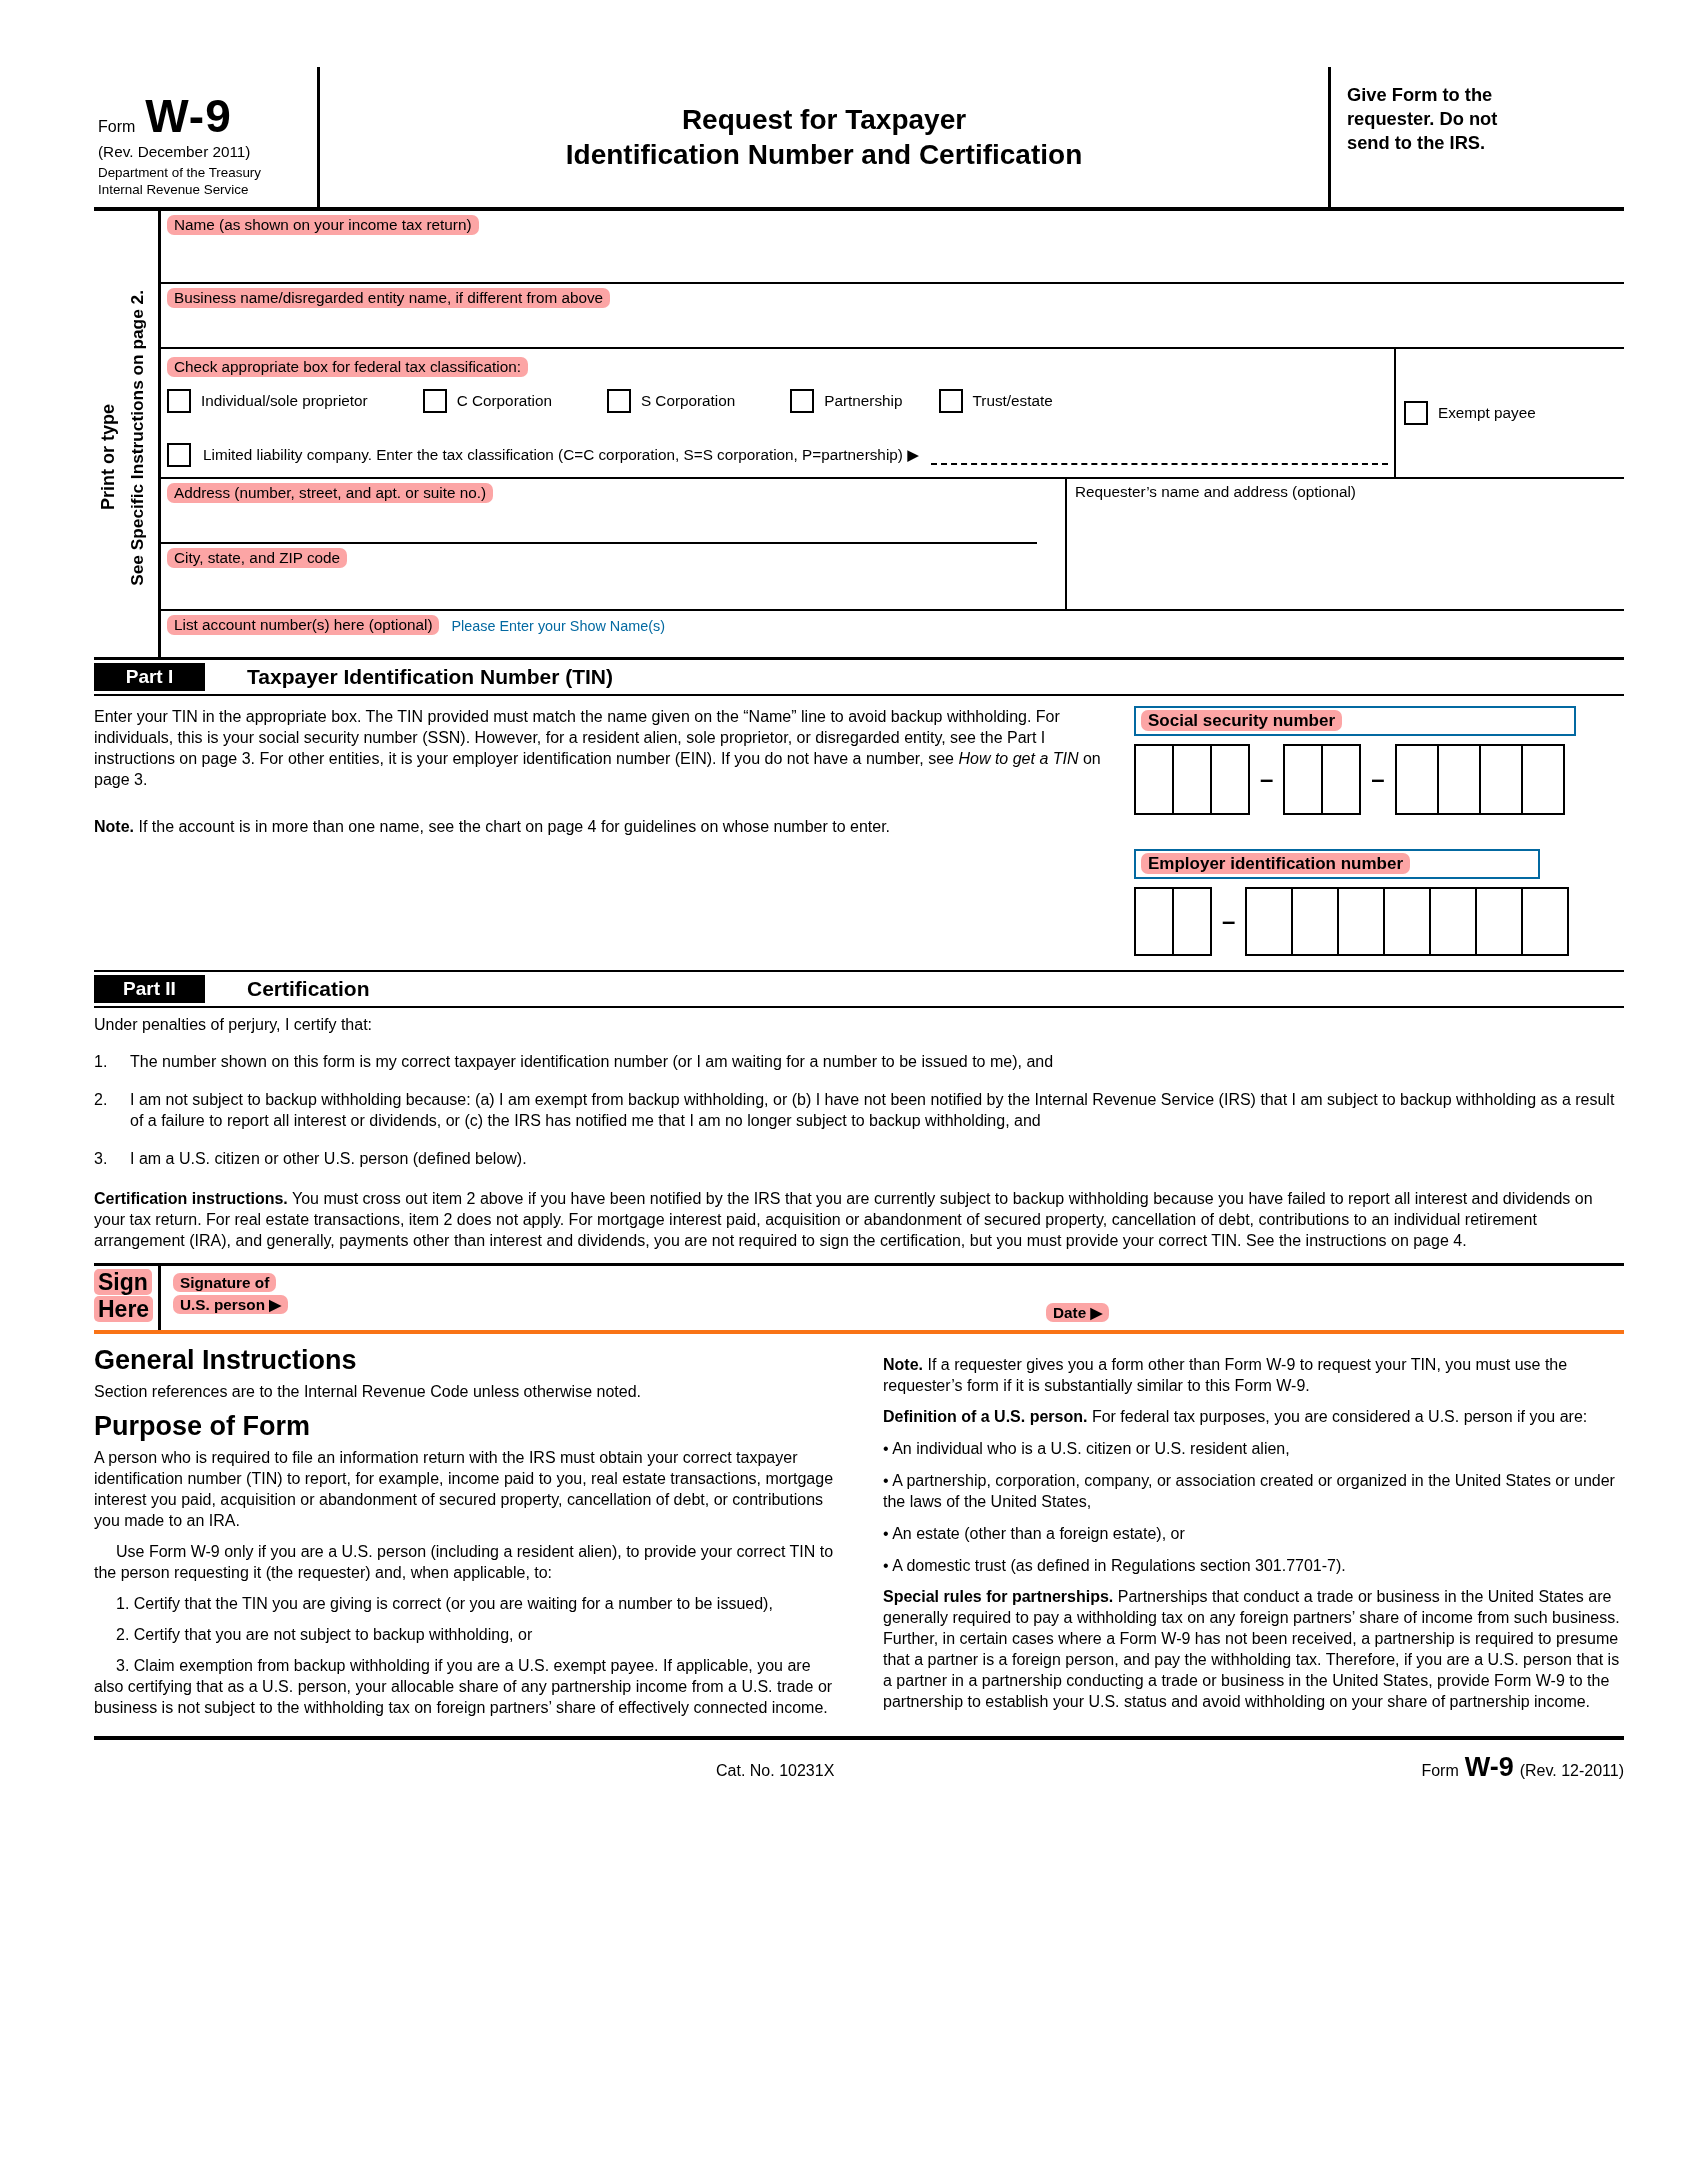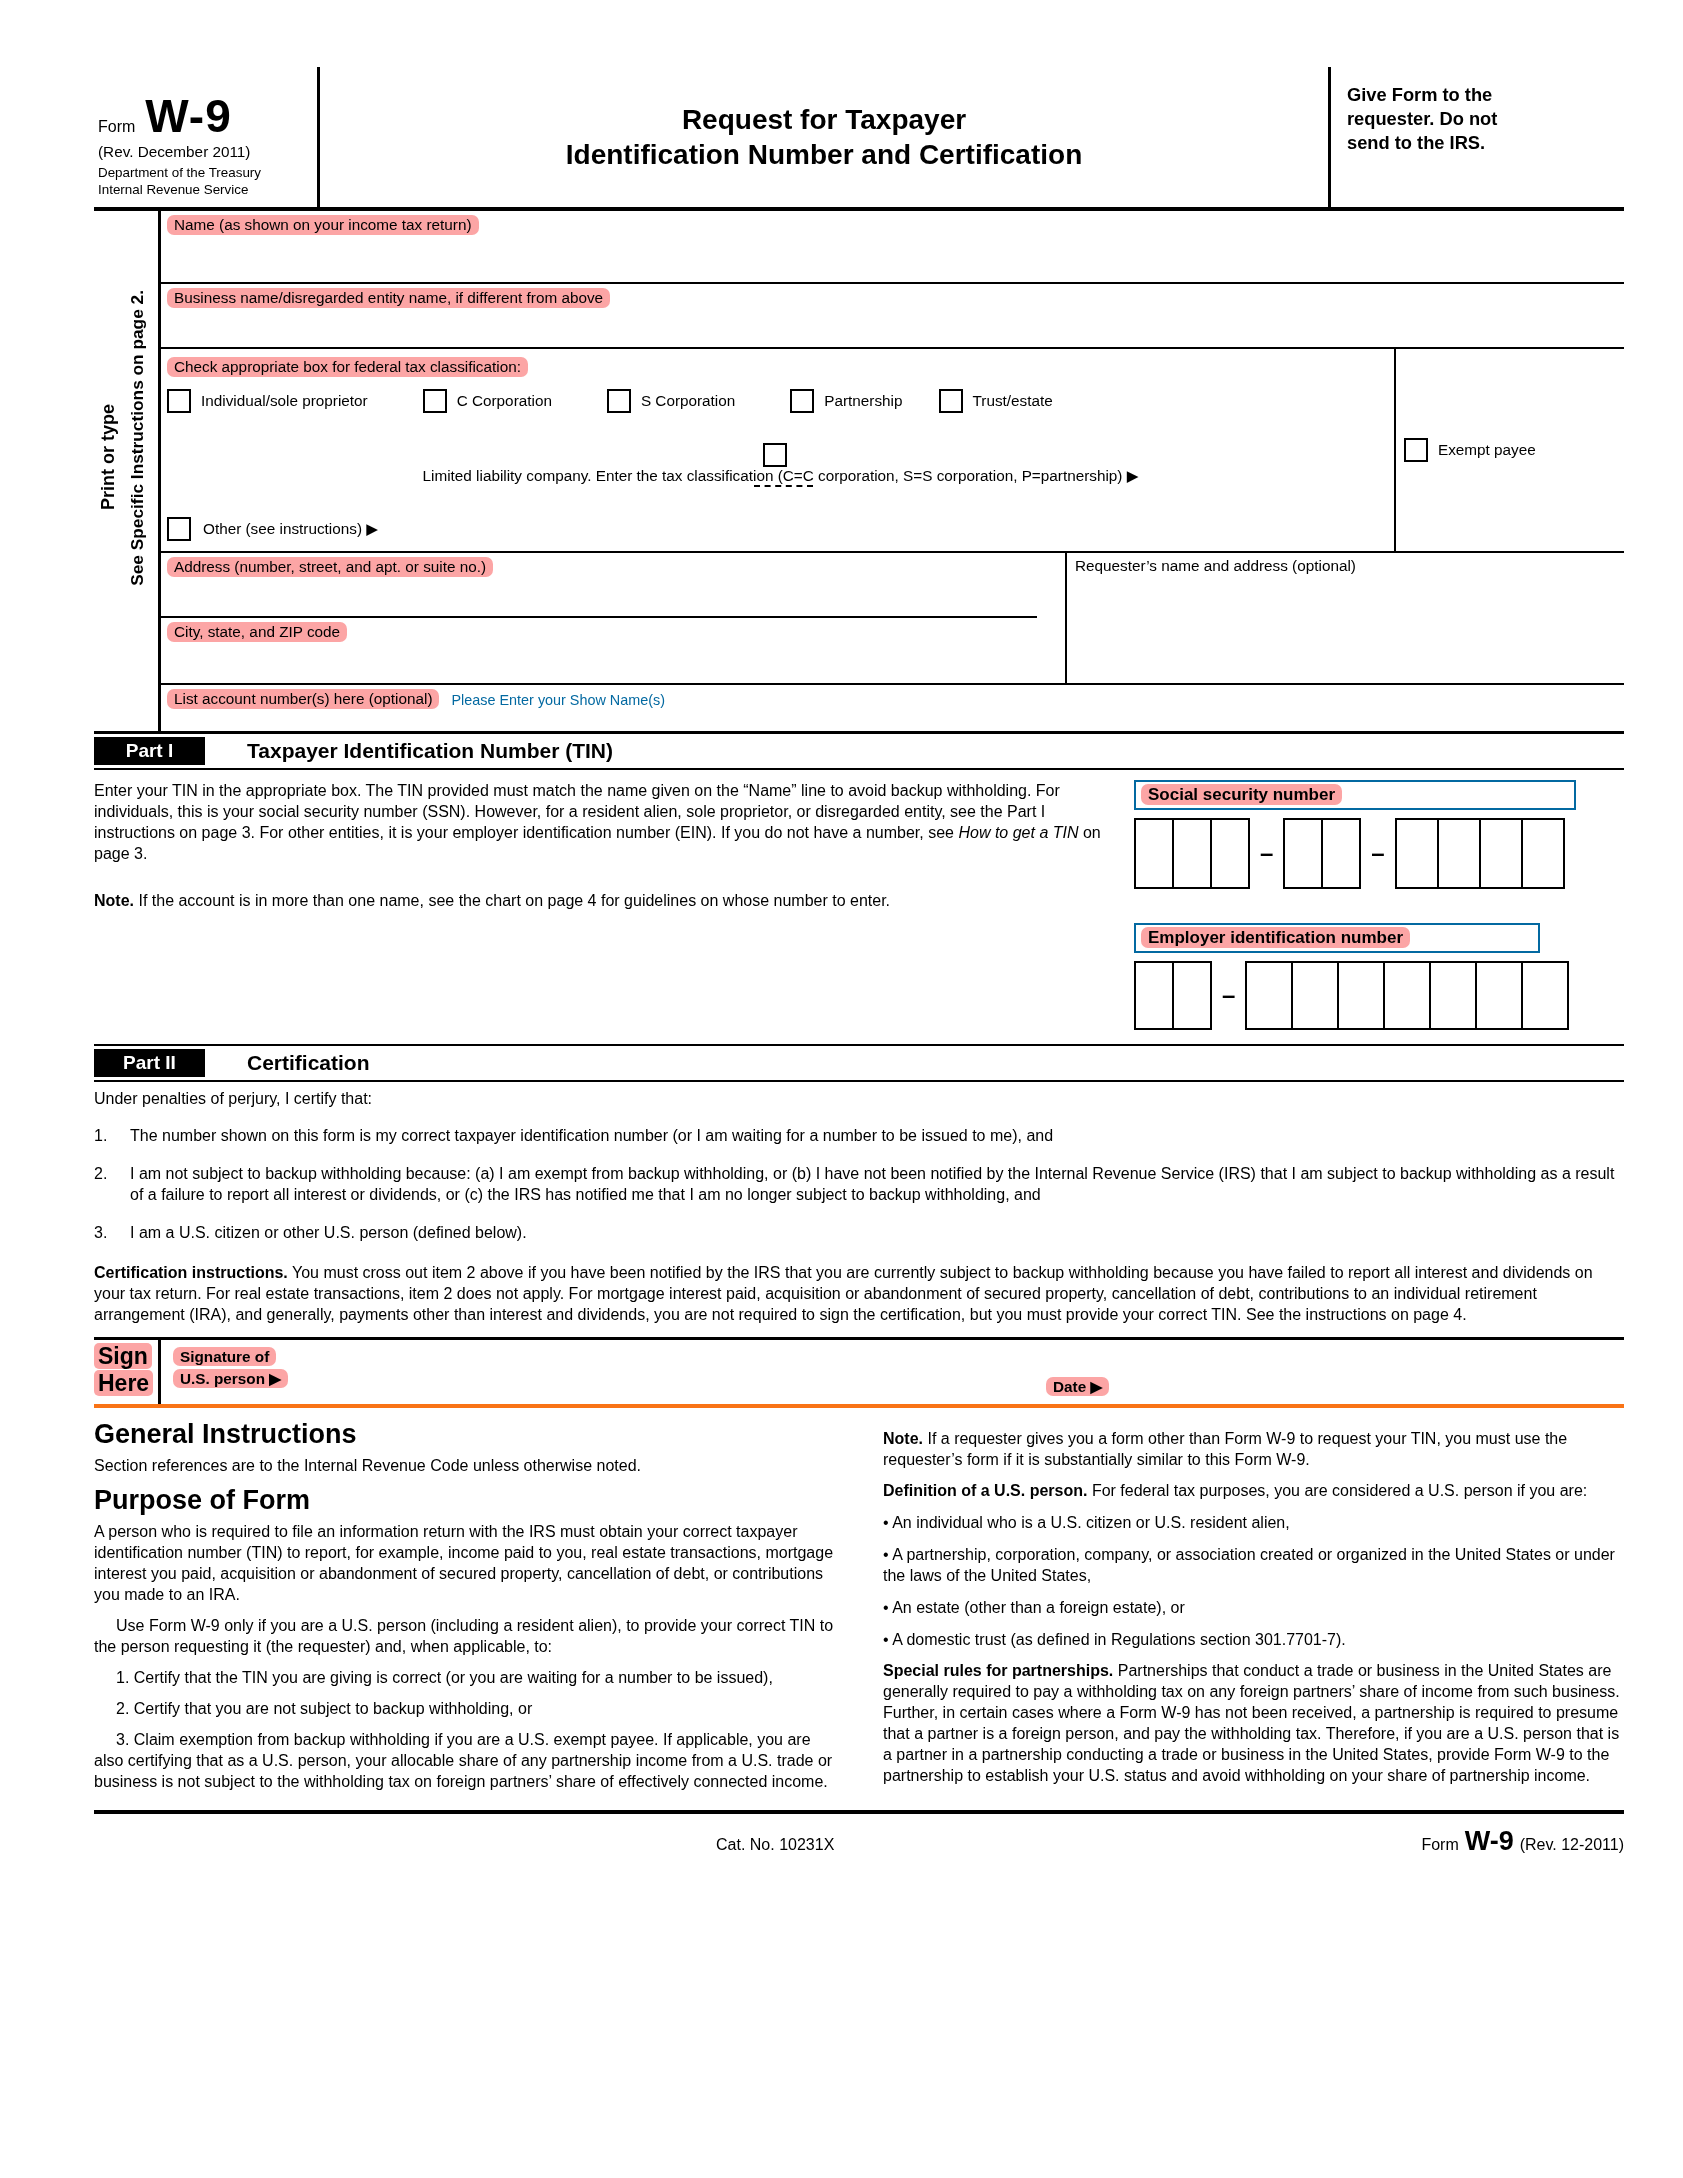--- a/index.html
+++ b/index.html
@@ -39,21 +39,21 @@
 
   .class-block { display:flex; border-bottom:2px solid #000; }
   .class-left { flex:1; padding:4px 0 10px 6px; }
   .exempt-cell { width:230px; border-left:2px solid #000; display:flex; align-items:center; gap:10px;
                  padding-left:8px; font-size:15.3px; }
   .cb { width:24px; height:24px; border:2px solid #000; background:#fff; flex:none; display:inline-block; }
   .cb-row { display:flex; align-items:center; margin-top:12px; }
   .cb-item { display:flex; align-items:center; font-size:15.3px; }
   .cb-item .cb { margin-right:10px; }
   .cb-item + .cb-item { margin-left:55px; }
-  .llc-row { display:flex; align-items:center; margin-top:30px; font-size:15.3px;flex-direction:column; }
+  .llc-row { display:flex; align-items:center; margin-top:30px; font-size:15.3px; }
   .llc-row .cb { margin-right:12px; }
   .dash-line { flex:1; border-bottom:2px dashed #000; height:20px; margin:0 6px 0 12px; min-width:59px; }
   .other-row { display:flex; align-items:center; margin-top:30px; font-size:15.3px; }
   .other-row .cb { margin-right:12px; }
 
   .addr-grid { display:flex; border-bottom:2px solid #000;gap:28px; }
   .addr-left { flex:1; display:flex; flex-direction:column; }
   .addr-row { height:65px; border-bottom:2px solid #000; display:flex; flex-direction:column; }
   .city-row { height:65px; display:flex; flex-direction:row; }
   .requester-cell { width:559px; border-left:2px solid #000; display:flex; flex-direction:column; }
@@ -194,24 +194,20 @@
               <span class="cb-item" style="margin-left:36px;">
                 <span class="cb"></span>
                 <span>Trust/estate</span>
               </span>
             </div>
             <div class="llc-row">
               <span class="cb"></span>
               <span>Limited liability company. Enter the tax classification (C=C corporation, S=S corporation, P=partnership) ▶</span>
               <span class="dash-line"></span>
             </div>
-            <div class="other-row">
-              <span class="cb"></span>
-              <span>Other (see instructions) ▶</span>
-            </div>
           </div>
           <div class="exempt-cell">
             <span class="cb"></span>
             <span>Exempt payee</span>
           </div>
         </div>
 
         <div class="addr-grid">
           <div class="addr-left">
             <div class="addr-row">

